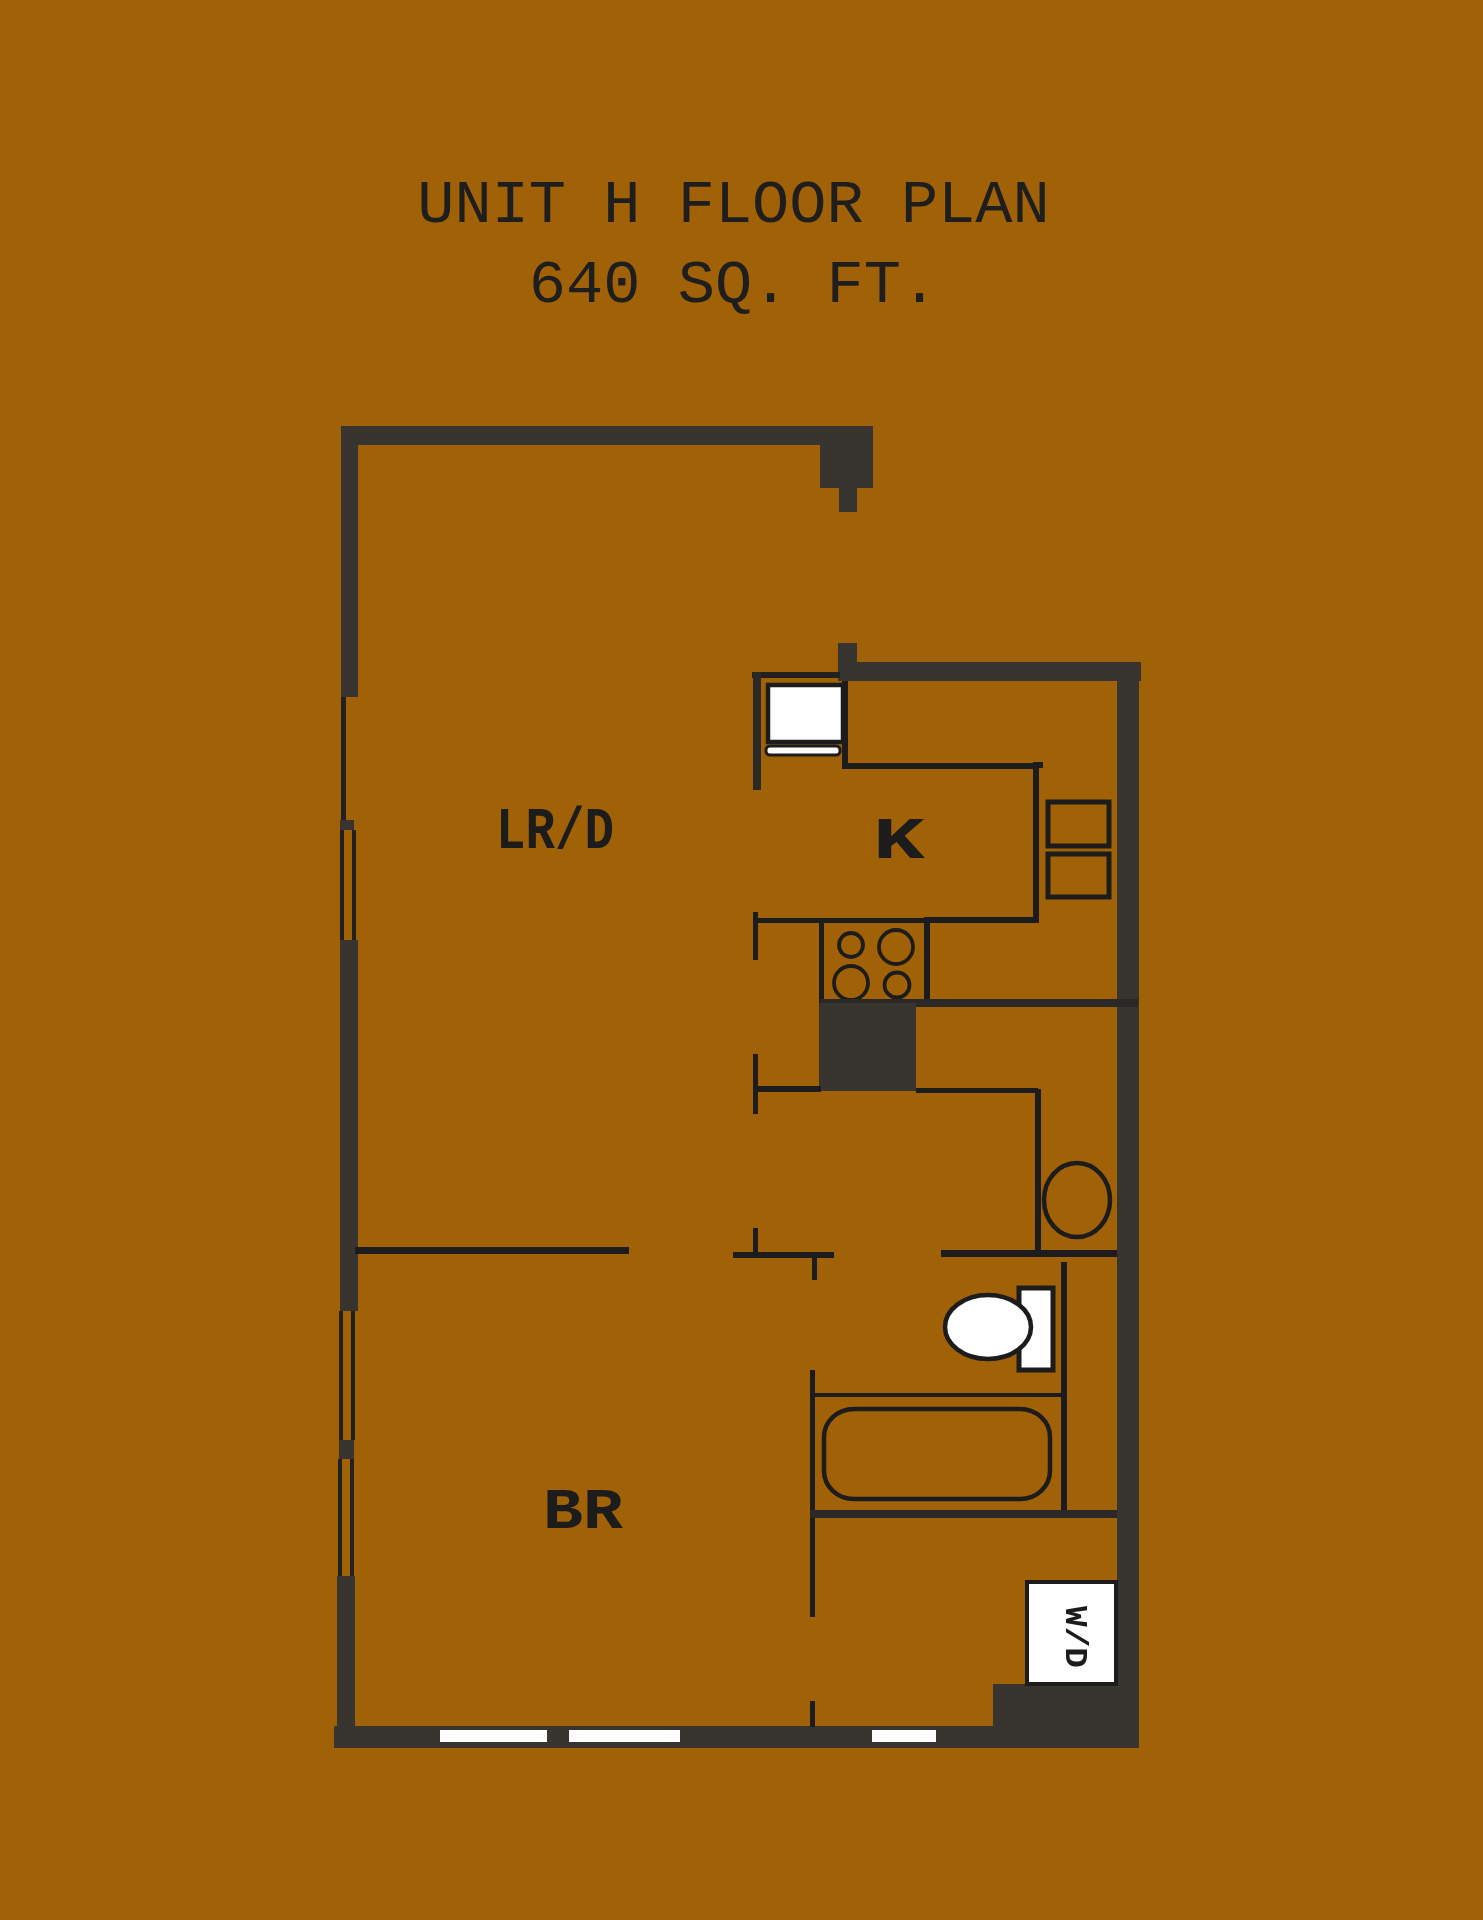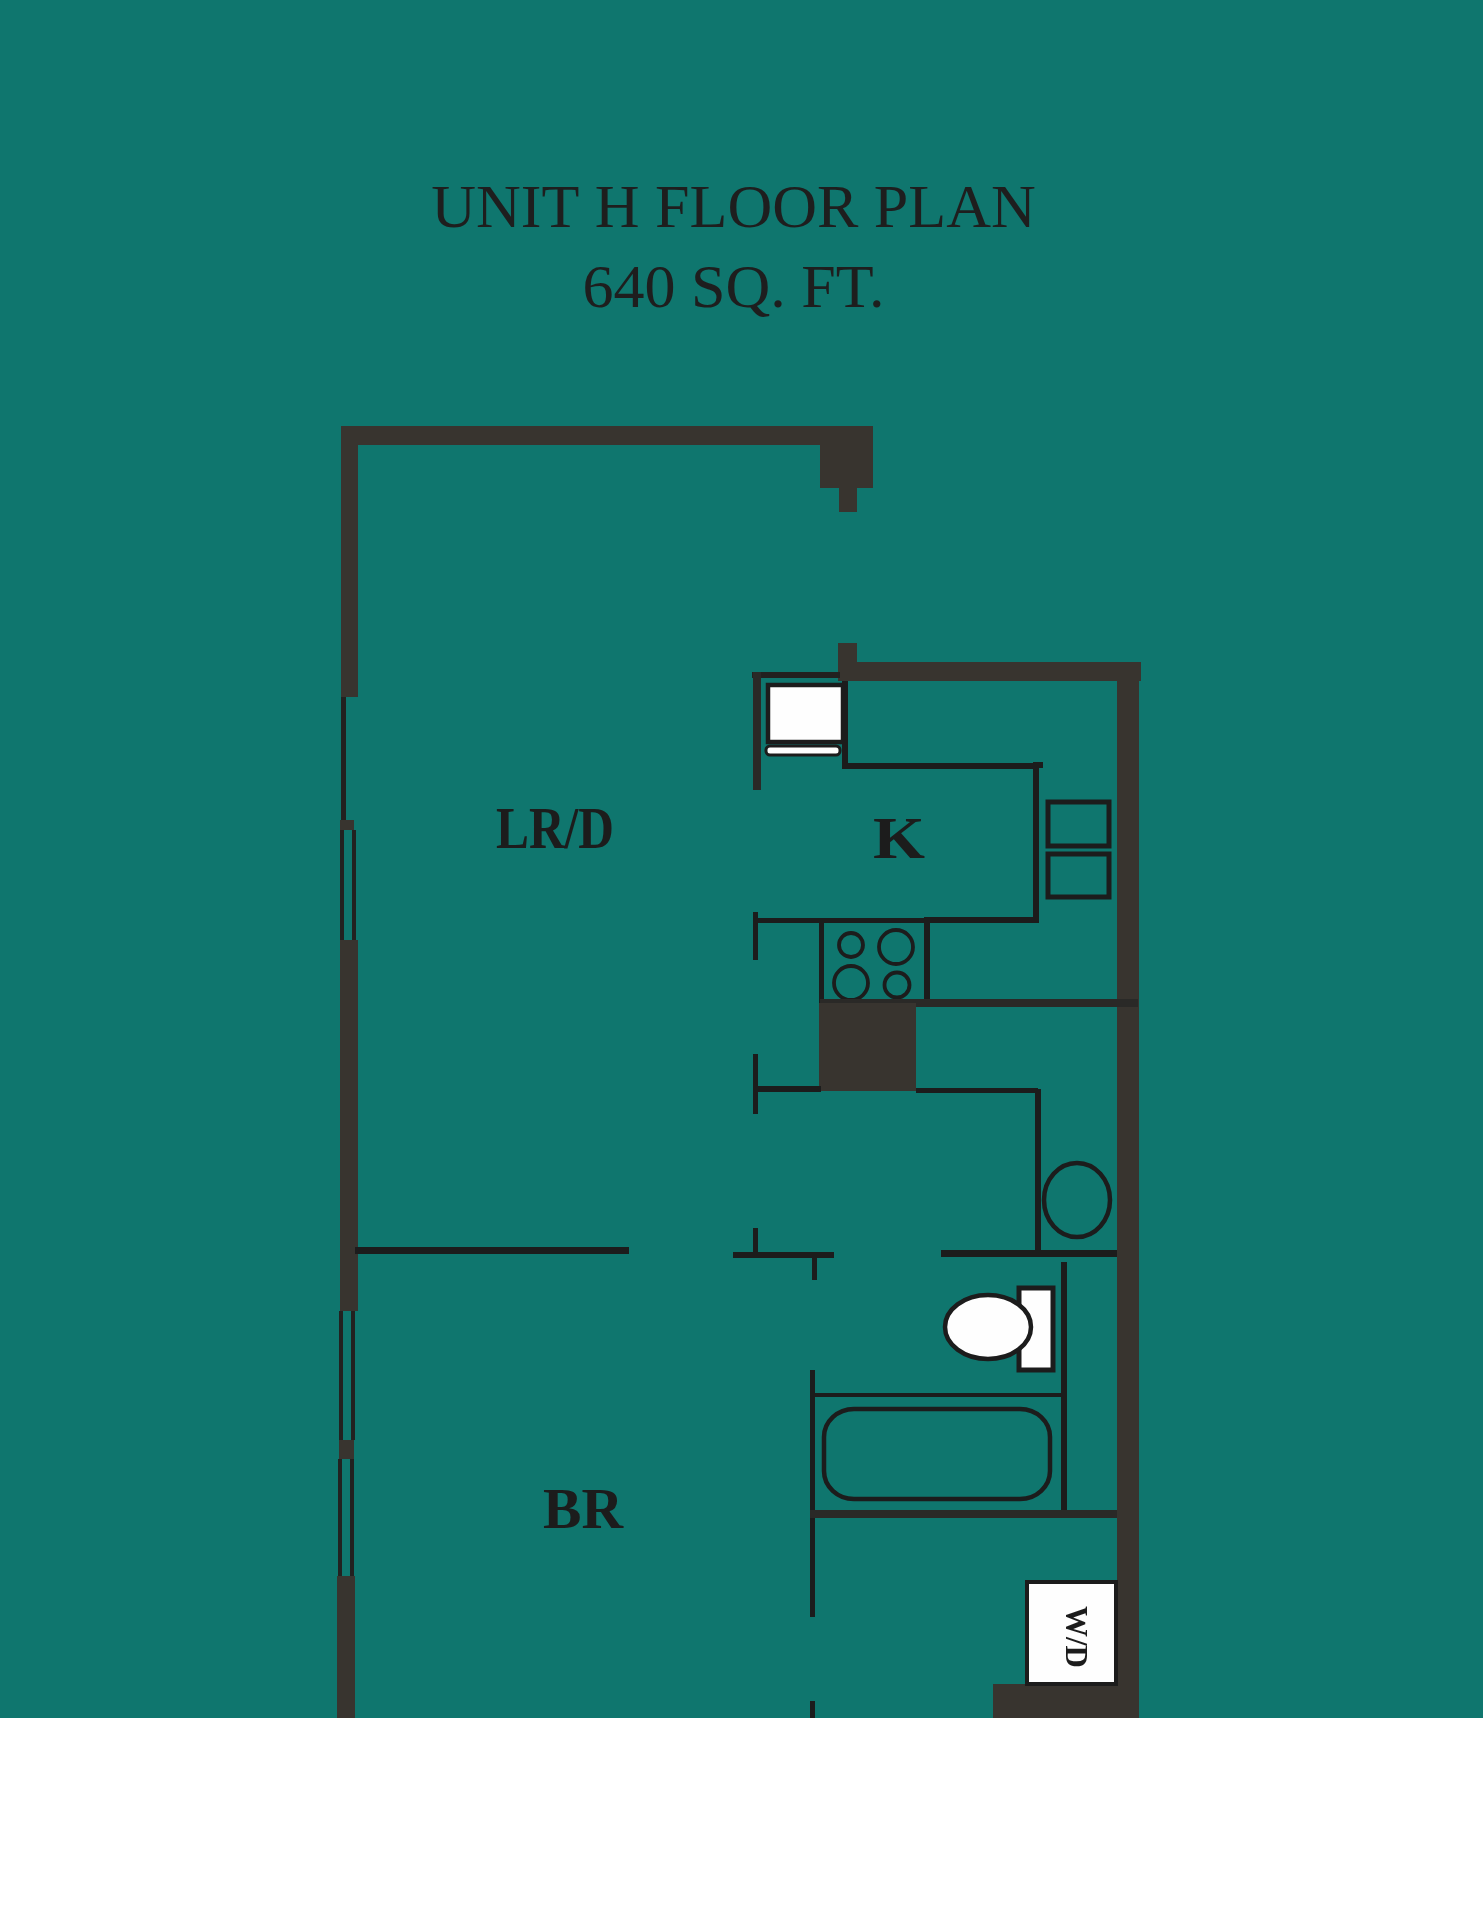--- a/index.html
+++ b/index.html
@@ -1,17 +1,17 @@
 <!DOCTYPE html>
 <html><head>
 <meta charset="utf-8">
 <style>
   html,body{margin:0;padding:0;background:#ffffff;}
-  .page{position:relative;width:1483px;height:1718px;background:#0f766e;overflow:hidden;
-        font-family:Liberation Serif, serif;}
+  .page{position:relative;width:1483px;height:1920px;background:#a16207;overflow:hidden;
+        font-family:Liberation Mono, monospace;}
   .title{position:absolute;left:-8px;top:166px;width:1483px;text-align:center;
          color:#1e1e1e;font-size:62px;letter-spacing:0px;font-weight:400;line-height:80px;}
 </style>
 </head>
 <body>
 <div class="page">
 
   <div class="title">UNIT&nbsp;H&nbsp;FLOOR&nbsp;PLAN<br>640&nbsp;SQ.&nbsp;FT.</div>
   <svg width="1483" height="1920" viewBox="0 0 1483 1920" style="position:absolute;left:0;top:0">
     <g fill="none" stroke="none">

